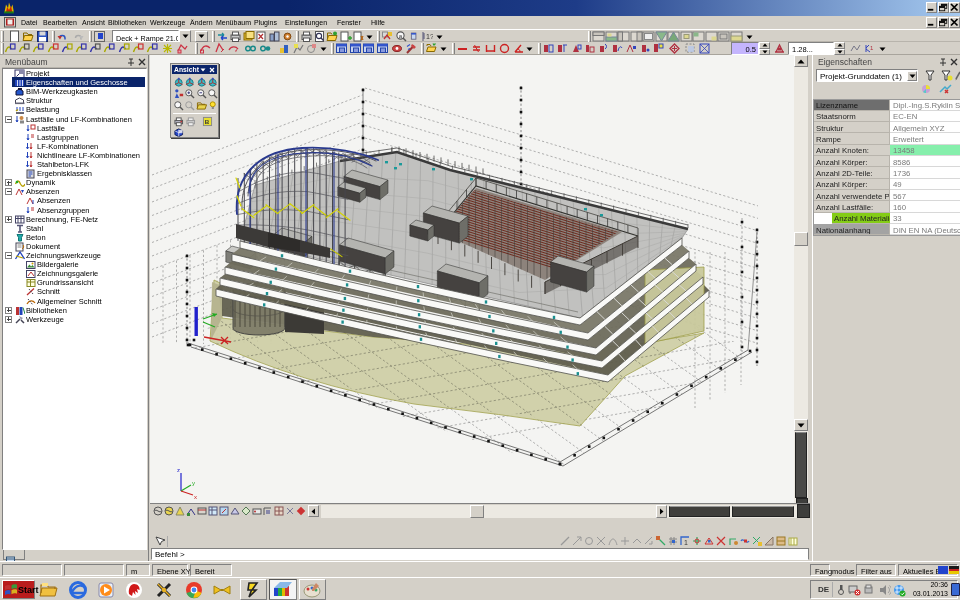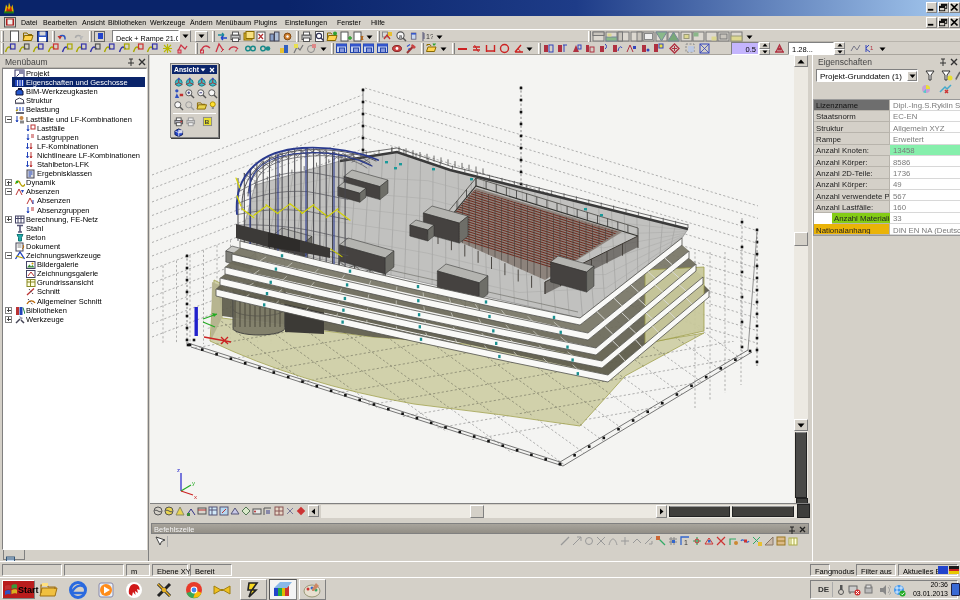--- a/index.html
+++ b/index.html
@@ -761,21 +761,21 @@
     </div>
 <div class="abs" style="left:77px;top:146.47px;width:71px;height:11.33px;background:#fff;border-bottom:1px solid #d8d8d8;overflow:hidden">
       <span class="abs" style="left:3px;top:1.5px;font-size:7.8px;color:#7a7a7a;white-space:nowrap">160</span>
     </div>
 <div class="abs" style="left:19px;top:157.8px;width:76px;height:11.33px;background:#84cc16;border-bottom:1px solid #b8b4ac;border-right:1px solid #b8b4ac;overflow:hidden">
       <span class="abs" style="left:2px;top:1.5px;font-size:7.8px;color:#222;white-space:nowrap">Anzahl Materialien:</span>
     </div>
 <div class="abs" style="left:77px;top:157.8px;width:71px;height:11.33px;background:#fff;border-bottom:1px solid #d8d8d8;overflow:hidden">
       <span class="abs" style="left:3px;top:1.5px;font-size:7.8px;color:#7a7a7a;white-space:nowrap">33</span>
     </div>
-<div class="abs" style="left:1px;top:169.13px;width:76px;height:11.33px;background:#eab308;border-bottom:1px solid #b8b4ac;border-right:1px solid #b8b4ac;overflow:hidden">
+<div class="abs" style="left:1px;top:169.13px;width:76px;height:11.33px;background:#a3a3a3;border-bottom:1px solid #b8b4ac;border-right:1px solid #b8b4ac;overflow:hidden">
       <span class="abs" style="left:2px;top:1.5px;font-size:7.8px;color:#222;white-space:nowrap">Nationalanhang</span>
     </div>
 <div class="abs" style="left:77px;top:169.13px;width:71px;height:11.33px;background:#fff;border-bottom:1px solid #d8d8d8;overflow:hidden">
       <span class="abs" style="left:3px;top:1.5px;font-size:7.8px;color:#7a7a7a;white-space:nowrap">DIN EN NA (Deutschlan...</span>
     </div>
 </div>
 <div class="abs" style="left:810px;top:55px;width:2px;height:506px;background:#d4d0c8"></div>
 <svg class="abs" style="left:150px;top:55px" width="644" height="448" viewBox="150 55 644 448" preserveAspectRatio="none">
     <g>
       <rect x="150" y="55" width="644" height="448" fill="#f4f4f2"></rect>
@@ -1624,29 +1624,20 @@
 <div class="abs b-out" style="left:506px;top:1px;width:11px;height:13px;background:#d4d0c8;display:flex;align-items:center;justify-content:center">
       <svg width="5" height="7" viewBox="0 0 5 7">
         <path d="M1 0.5 L4.5 3.5 L1 6.5 Z" fill="#000"></path>
       </svg>
     </div>
 <div class="abs" style="left:519px;top:2px;width:61px;height:11px;background:#403f3c;border:1px solid #222;border-top-color:#999"></div>
 <div class="abs" style="left:582px;top:2px;width:62px;height:11px;background:#403f3c;border:1px solid #222;border-top-color:#999"></div>
 <div class="abs" style="left:647px;top:0;width:13px;height:14px;background:#3e3e3c;border:1px solid #222"></div>
 </div>
 <div class="abs" style="left:150px;top:518px;width:660px;height:43px;background:#d4d0c8">
-<div class="abs" style="left:1px;top:5px;width:658px;height:11px;background:linear-gradient(180deg,#a8a49c,#928e86);border:1px solid #808080">
-      <span class="abs" style="left:2px;top:1px;font-size:7.5px;color:#f4f4f4">Befehlszeile</span>
-      <svg class="abs" style="right:12px;top:1.5px" width="8" height="9" viewBox="0 0 8 9">
-        <path d="M2 1 H6 M4 1 V5 M1 5 H7 M4 5 V8" stroke="#222" fill="none"></path>
-      </svg>
-      <svg class="abs" style="right:2px;top:2px" width="7" height="7" viewBox="0 0 7 7">
-        <path d="M1 1 L6 6 M6 1 L1 6" stroke="#222" stroke-width="1.3"></path>
-      </svg>
-    </div>
 <div class="abs" style="left:1px;top:17px;width:658px;height:13px;background:#d4d0c8">
 <svg class="abs" style="left:3px;top:0px" width="12" height="12" viewBox="0 0 12 12">
         <path d="M2 2 L6 10 L7.5 6.5 L11 5 Z" fill="#fff" stroke="#444"></path>
       </svg>
 <div class="abs" style="left:16px;top:1px;width:1px;height:11px;background:#aaa"></div>
 <svg class="abs" style="left:408px;top:0px" width="12" height="12" viewBox="0 0 12 12">
         <path d="M2 10 L10 2" stroke="#999" stroke-width="1.2"></path>
       </svg>
 <svg class="abs" style="left:420px;top:0px" width="12" height="12" viewBox="0 0 12 12">
         <path d="M2 10 L10 2 M10 2 L6 2 M10 2 L10 6" stroke="#999" fill="none"></path>
@@ -1709,20 +1700,23 @@
       </svg>
 <svg class="abs" style="left:624px;top:0px" width="12" height="12" viewBox="0 0 12 12">
         <rect x="2" y="2" width="8" height="8" fill="#db8" stroke="#972"></rect>
         <path d="M2 6 H10" stroke="#972"></path>
       </svg>
 <svg class="abs" style="left:636px;top:0px" width="12" height="12" viewBox="0 0 12 12">
         <rect x="2" y="3" width="8" height="7" fill="#ffd" stroke="#aa4"></rect>
         <path d="M4 3 V10 M7 3 V10" stroke="#aa4"></path>
       </svg>
 </div>
+<div class="abs" style="left:1px;top:30px;width:658px;height:12px;background:#fff;border:1px solid #808080;border-bottom-color:#fff">
+      <span class="abs" style="left:3px;top:1px;font-size:8px;color:#000">Befehl &gt;</span>
+    </div>
 </div>
 <div class="abs" style="left:0;top:561px;width:960px;height:16px;background:#d4d0c8;border-top:1px solid #fff">
 <div class="abs b-in" style="left:2px;top:2px;width:60px;height:12px"></div>
 <div class="abs b-in" style="left:64px;top:2px;width:60px;height:12px"></div>
 <div class="abs b-in" style="left:126px;top:2px;width:24px;height:12px">
       <span class="abs" style="left:4px;top:2px;font-size:7.5px;white-space:nowrap">m</span>
     </div>
 <div class="abs b-in" style="left:152px;top:2px;width:36px;height:12px">
       <span class="abs" style="left:4px;top:2px;font-size:7.5px;white-space:nowrap">Ebene XY</span>
     </div>

